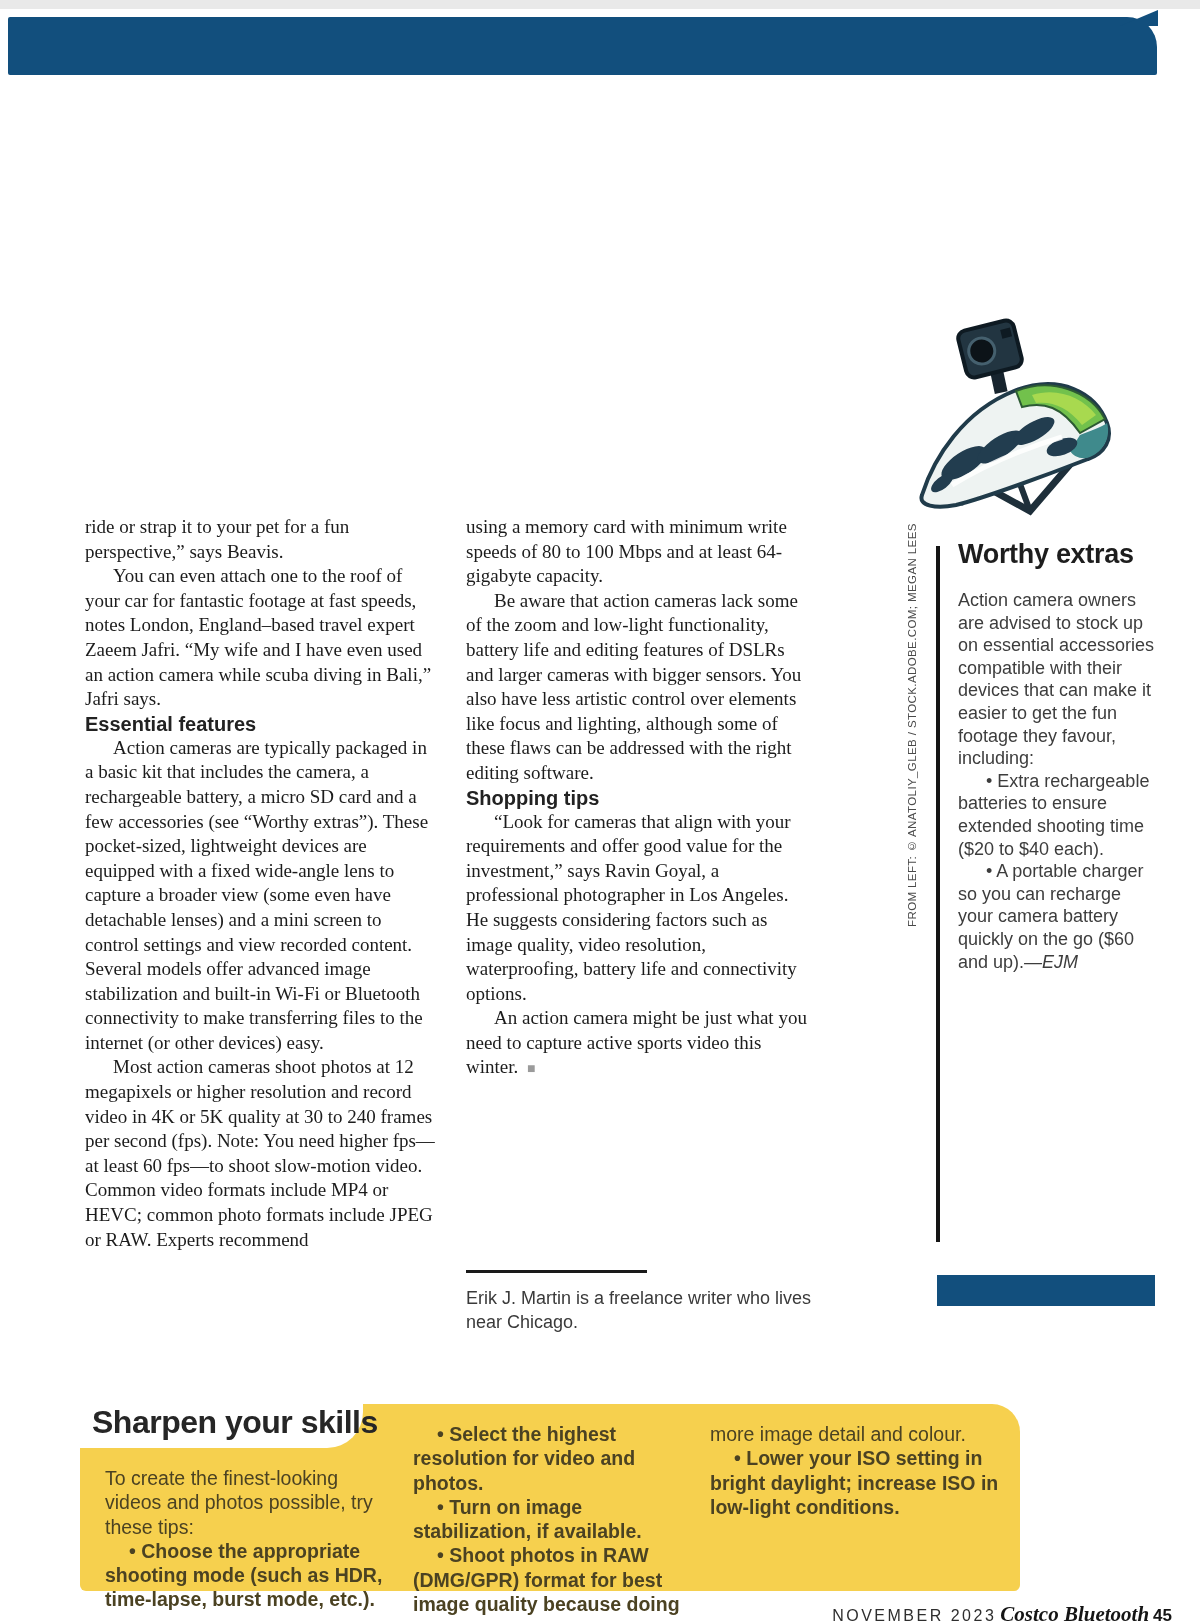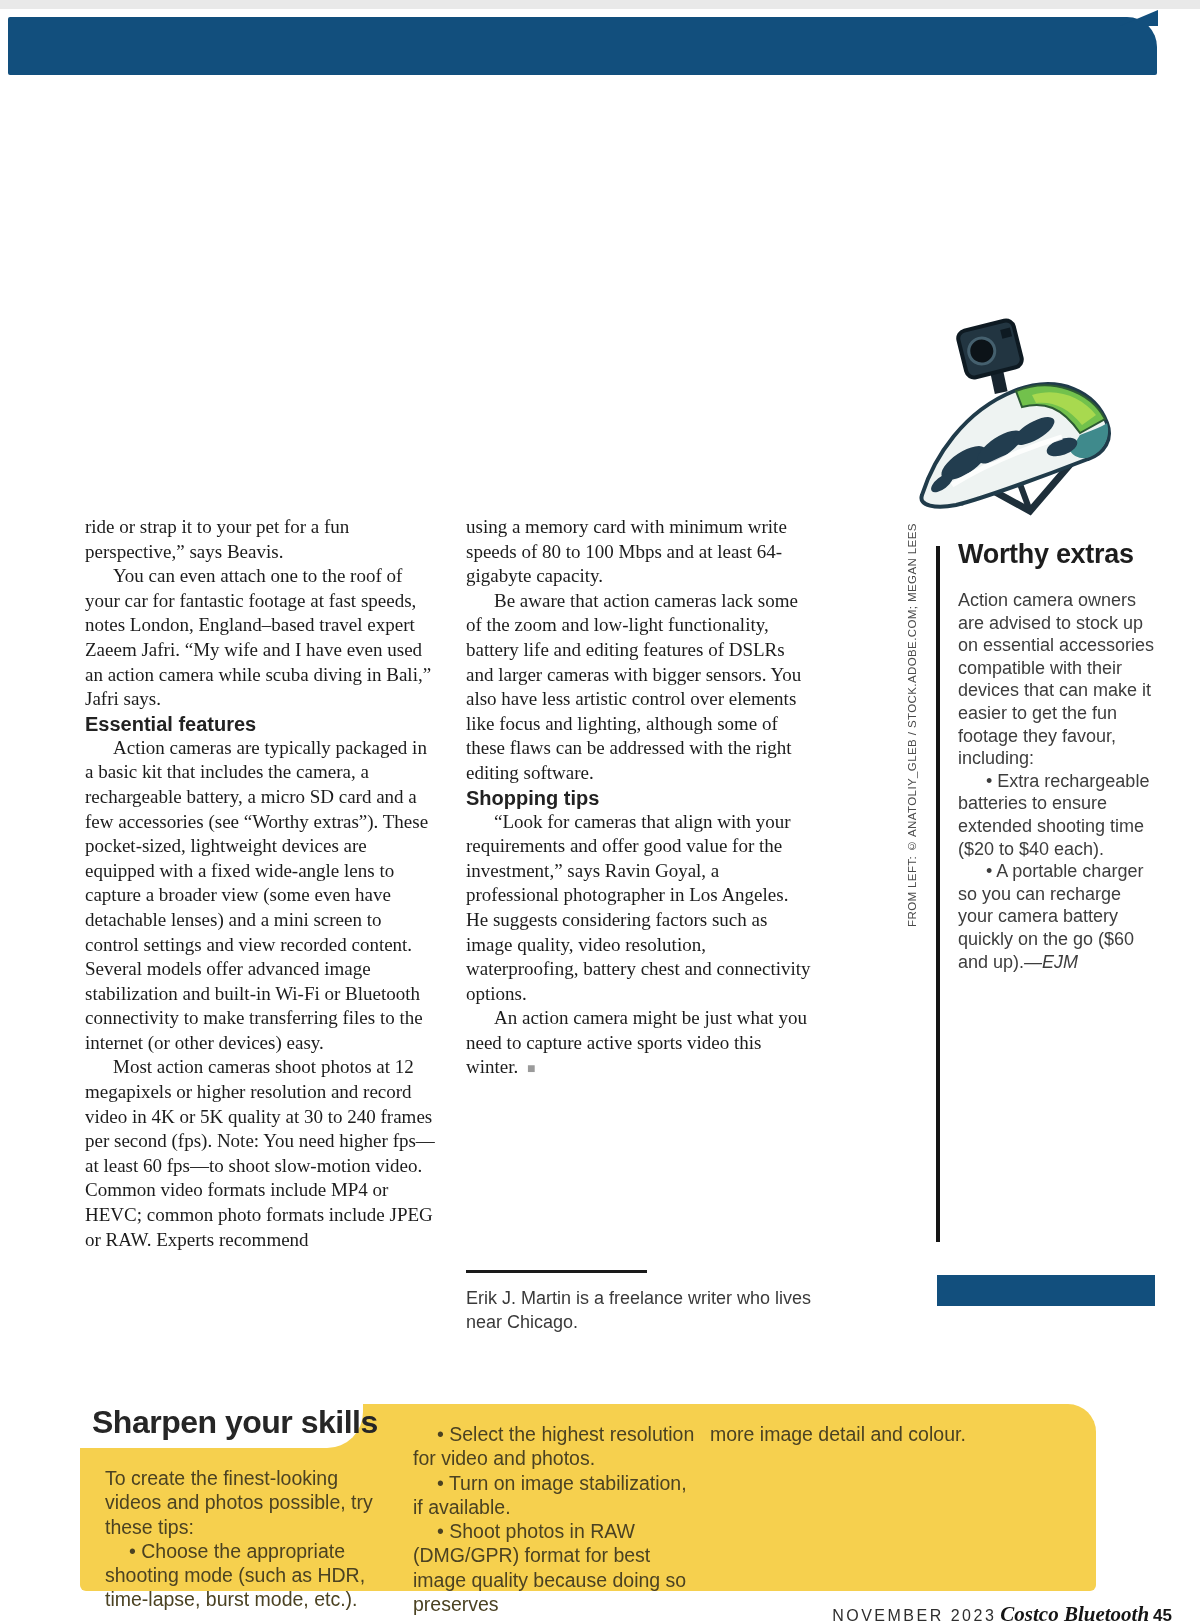--- a/index.html
+++ b/index.html
@@ -42,31 +42,31 @@
   .sidebar h2 { font-size:27px; line-height:30px; margin:0 0 20px 0; color:#1d1d1d;
     font-weight:bold; letter-spacing:-0.3px; }
   .sidebar p { margin:0; }
   .sb-byline { font-style:italic; }
 
   .helmet { position:absolute; left:912px; top:298px; width:200px; height:212px; }
 
   .blue-bar2 { position:absolute; left:937px; top:1266px; width:218px; height:31px; background:#124F7D; }
 
   
-  .skills { position:absolute; left:80px; top:1395px; width:1016px; height:187px;
+  .skills { position:absolute; left:80px; top:1395px; width:940px; height:187px;
     background:#F6D04E; border-radius:6px 28px 6px 6px; }
   .skills-title-bg { position:absolute; left:0; top:0; width:283px; height:44px;
     background:#ffffff; border-bottom-right-radius:36px; }
   .skills-title { position:absolute; left:12px; top:0px;
     font-family:"Liberation Sans", sans-serif; font-weight:bold; font-size:32px;
     letter-spacing:-0.5px; color:#262626; }
   .sk-col { position:absolute; font-family:"Liberation Sans", sans-serif;
     font-size:19.5px; line-height:24.3px; color:#4b4222; }
   .sk-col p { margin:0; }
-  .sk-col p.ind { text-indent:24px; }
+  .sk-col p.ind { text-indent:24px;font-weight:bold; }
   #sk1 { left:25px;  top:62px; width:292px; }
   #sk2 { left:333px; top:18px; width:282px; }
   #sk3 { left:630px; top:18px; width:292px; }
 
   
   .footer { position:absolute; right:28px; top:1593px; display:flex; align-items:baseline; gap:4px; }
   .footer .issue { font-family:"Liberation Sans", sans-serif; font-size:16px;
     letter-spacing:2.5px; color:#2e2e2e; }
   .footer .mag { font-family:"Liberation Serif", serif; font-style:italic;
     font-weight:bold; font-size:21px; color:#151515; }
@@ -117,21 +117,21 @@
       </div>
   </div>
 
   <div class="article-col" id="col2">
     <div>
         <p>using a memory card with minimum write speeds of 80 to 100 Mbps and at least 64-gigabyte capacity.</p>
         <p class="ind">Be aware that action cameras lack some of the zoom and low-light functionality, battery life and editing features of DSLRs and larger cameras with bigger sensors. You also have less artistic control over elements like focus and lighting, although some of these flaws can be addressed with the right editing software.</p>
       </div>
     <p class="subhead">Shopping tips</p>
     <div>
-        <p class="ind">“Look for cameras that align with your requirements and offer good value for the investment,” says Ravin Goyal, a professional photographer in Los Angeles. He suggests considering factors such as image quality, video resolution, waterproofing, battery chest and connectivity options.</p>
+        <p class="ind">“Look for cameras that align with your requirements and offer good value for the investment,” says Ravin Goyal, a professional photographer in Los Angeles. He suggests considering factors such as image quality, video resolution, waterproofing, battery life and connectivity options.</p>
       </div>
     <p class="ind"><span>An action camera might be just what you need to capture active sports video this winter. </span><span class="endmark">■</span></p>
   </div>
 
   <div class="bio-rule"></div>
   <div class="bio">Erik J. Martin is a freelance writer who lives near Chicago.</div>
 
   <div class="credit">FROM LEFT: © ANATOLIY_GLEB / STOCK.ADOBE.COM; MEGAN LEES</div>
 
   <div class="side-rule"></div>
@@ -154,20 +154,21 @@
         <p class="ind">• Choose the appropriate shooting mode (such as HDR, time-lapse, burst mode, etc.).</p>
       </div>
     <div class="sk-col" id="sk2">
         <p class="ind">• Select the highest resolution for video and photos.</p>
         <p class="ind">• Turn on image stabilization, if available.</p>
         <p class="ind">• Shoot photos in RAW (DMG/GPR) format for best image quality because doing so preserves</p>
       </div>
     <div class="sk-col" id="sk3">
       <div>
           <p>more image detail and colour.</p>
+          <p class="ind">• Lower your ISO setting in bright daylight; increase ISO in low-light conditions.</p>
         </div>
     </div>
   </div>
 
   <div class="footer">
     <span class="issue">NOVEMBER 2023</span>
     <span class="mag">Costco Bluetooth</span>
     <span class="pnum">45</span>
   </div>
 

